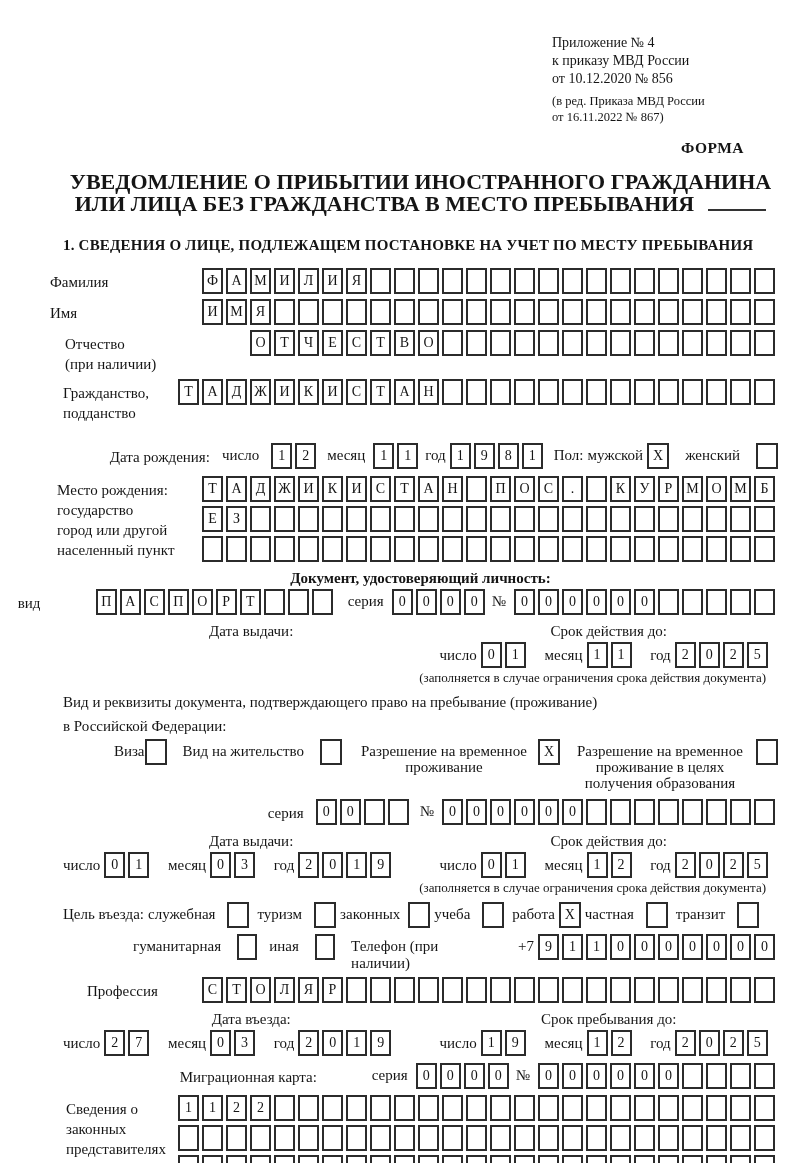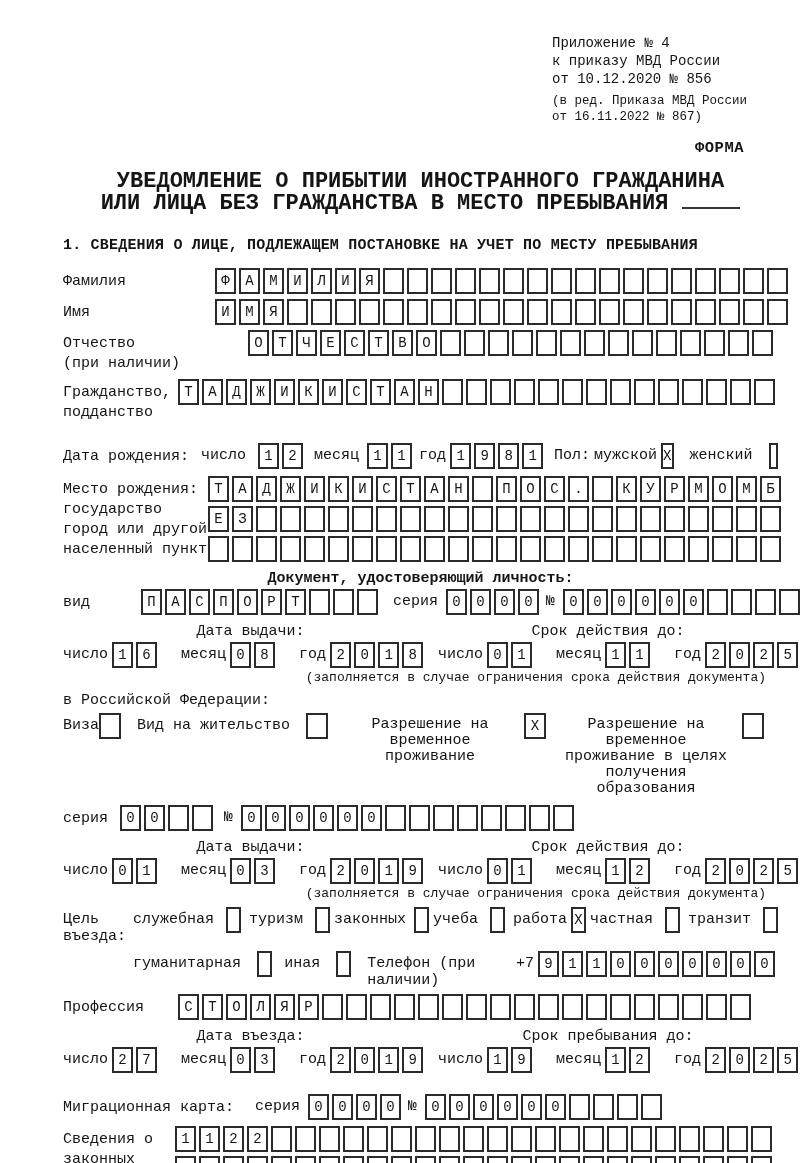--- a/index.html
+++ b/index.html
@@ -3,21 +3,21 @@
 <meta charset="utf-8">
 <style>
   * { box-sizing: border-box; }
   html, body { margin: 0; padding: 0; }
   body {
     width: 800px; height: 1163px;
     background: #ffffff; color: #151515;
     font-family: "Liberation Serif", "DejaVu Serif", serif;
     font-size: 15px; overflow: hidden;
   }
-  .page { padding: 34px 22px 0 63px; width: 800px; height: 1163px; font-family: Liberation Mono, monospace; }
+  .page { padding: 34px 22px 0 63px; width: 800px; height: 1163px; }
 
   
   .hdr { width: 212px; margin-left: auto; margin-right: 14px; }
   .hdr-line { font-size: 14px; line-height: 18px; }
   .hdr-sub { font-size: 12.5px; line-height: 16px; }
   .forma { text-align: right; font-weight: bold; font-size: 15.5px; letter-spacing: .5px;
            margin: 14px 34px 0 0; }
 
   
   .title { text-align: center; font-weight: bold; font-size: 22px; line-height: 22px;
@@ -27,21 +27,21 @@
   .sect { font-weight: bold; font-size: 15px; margin-top: 22px; letter-spacing: .2px; }
 
   
   .box { display: inline-block; width: 21px; height: 26px; border: 2px solid #2b2b2b;
          margin-right: 3px; text-align: center; line-height: 22px; font-size: 14px;
          vertical-align: top; }
   .cbx { display: inline-block; width: 22px; height: 26px; border: 2px solid #2b2b2b;
          text-align: center; line-height: 22px; font-size: 14px; vertical-align: top; }
   .boxline { white-space: nowrap; line-height: 26px; }
 
-  .frow { display: flex; align-items: flex-start; margin-top: 5px; }
+  .frow { display: flex; align-items: flex-start; margin-top: 5px; justify-content: flex-end; }
   .flabel { flex: 0 0 auto; padding-top: 4px; line-height: 20px; }
   .stack > .boxline { margin-bottom: 4px; }
 
   .inlbl { padding-top: 4px; display: inline-block; }
 
   
   .daterow { display: flex; margin-top: 8px; }
   .datecol { }
   .datehead { text-align: center; margin-bottom: 2px; }
   .dateline { white-space: nowrap; line-height: 26px; }
@@ -157,37 +157,33 @@
     <div class="boxline"><span class="box">0</span><span class="box">0</span><span class="box">0</span><span class="box">0</span></div>
     <div class="gap4"></div>
     <div class="inlbl">№</div>
     <div class="gap8"></div>
     <div class="boxline"><span class="box">0</span><span class="box">0</span><span class="box">0</span><span class="box">0</span><span class="box">0</span><span class="box">0</span><span class="box"></span><span class="box"></span><span class="box"></span><span class="box"></span><span class="box"></span></div>
   </div>
 
   <div class="daterow">
     <div class="datecol" style="width:378px">
       <div class="datehead">Дата выдачи:</div>
-      <div class="dateline">
-        <span class="dlbl">число</span><span class="grp"><span class="box">1</span><span class="box">6</span></span>
-        <span class="dlbl">месяц</span><span class="grp"><span class="box">0</span><span class="box">8</span></span>
-        <span class="dlbl">год</span><span><span class="box">2</span><span class="box">0</span><span class="box">1</span><span class="box">8</span></span>
-      </div>
     </div>
     <div class="datecol" style="width:340px">
       <div class="datehead">Срок действия до:</div>
       <div class="dateline">
         <span class="dlbl">число</span><span class="grp"><span class="box">0</span><span class="box">1</span></span>
         <span class="dlbl">месяц</span><span class="grp"><span class="box">1</span><span class="box">1</span></span>
         <span class="dlbl">год</span><span><span class="box">2</span><span class="box">0</span><span class="box">2</span><span class="box">5</span></span>
       </div>
     </div>
   </div>
   <div class="datenote">(заполняется в случае ограничения срока действия документа)</div>
 
+  <div style="margin-top:8px">Вид и реквизиты документа, подтверждающего право на пребывание (проживание)</div>
   <div style="margin-top:7px">в Российской Федерации:</div>
 
   <div class="frow" style="margin-top:4px">
     <div class="opt">
       <span class="olabel">Виза</span>
       <span class="cbx"></span>
     </div>
     <div class="gap16"></div>
     <div class="opt">
       <span class="olabel">Вид на жительство</span>
@@ -304,21 +300,21 @@
     <div class="datecol" style="width:340px">
       <div class="datehead">Срок пребывания до:</div>
       <div class="dateline">
         <span class="dlbl">число</span><span class="grp"><span class="box">1</span><span class="box">9</span></span>
         <span class="dlbl">месяц</span><span class="grp"><span class="box">1</span><span class="box">2</span></span>
         <span class="dlbl">год</span><span><span class="box">2</span><span class="box">0</span><span class="box">2</span><span class="box">5</span></span>
       </div>
     </div>
   </div>
 
-  <div class="frow" style="margin-top:21px">
+  <div class="frow" style="margin-top:7px">
     <div class="flabel" style="width:192px">Миграционная карта:</div>
     <div class="inlbl">серия</div>
     <div class="gap8"></div>
     <div class="boxline"><span class="box">0</span><span class="box">0</span><span class="box">0</span><span class="box">0</span></div>
     <div class="gap4"></div>
     <div class="inlbl">№</div>
     <div class="gap8"></div>
     <div class="boxline"><span class="box">0</span><span class="box">0</span><span class="box">0</span><span class="box">0</span><span class="box">0</span><span class="box">0</span><span class="box"></span><span class="box"></span><span class="box"></span><span class="box"></span></div>
   </div>
 

